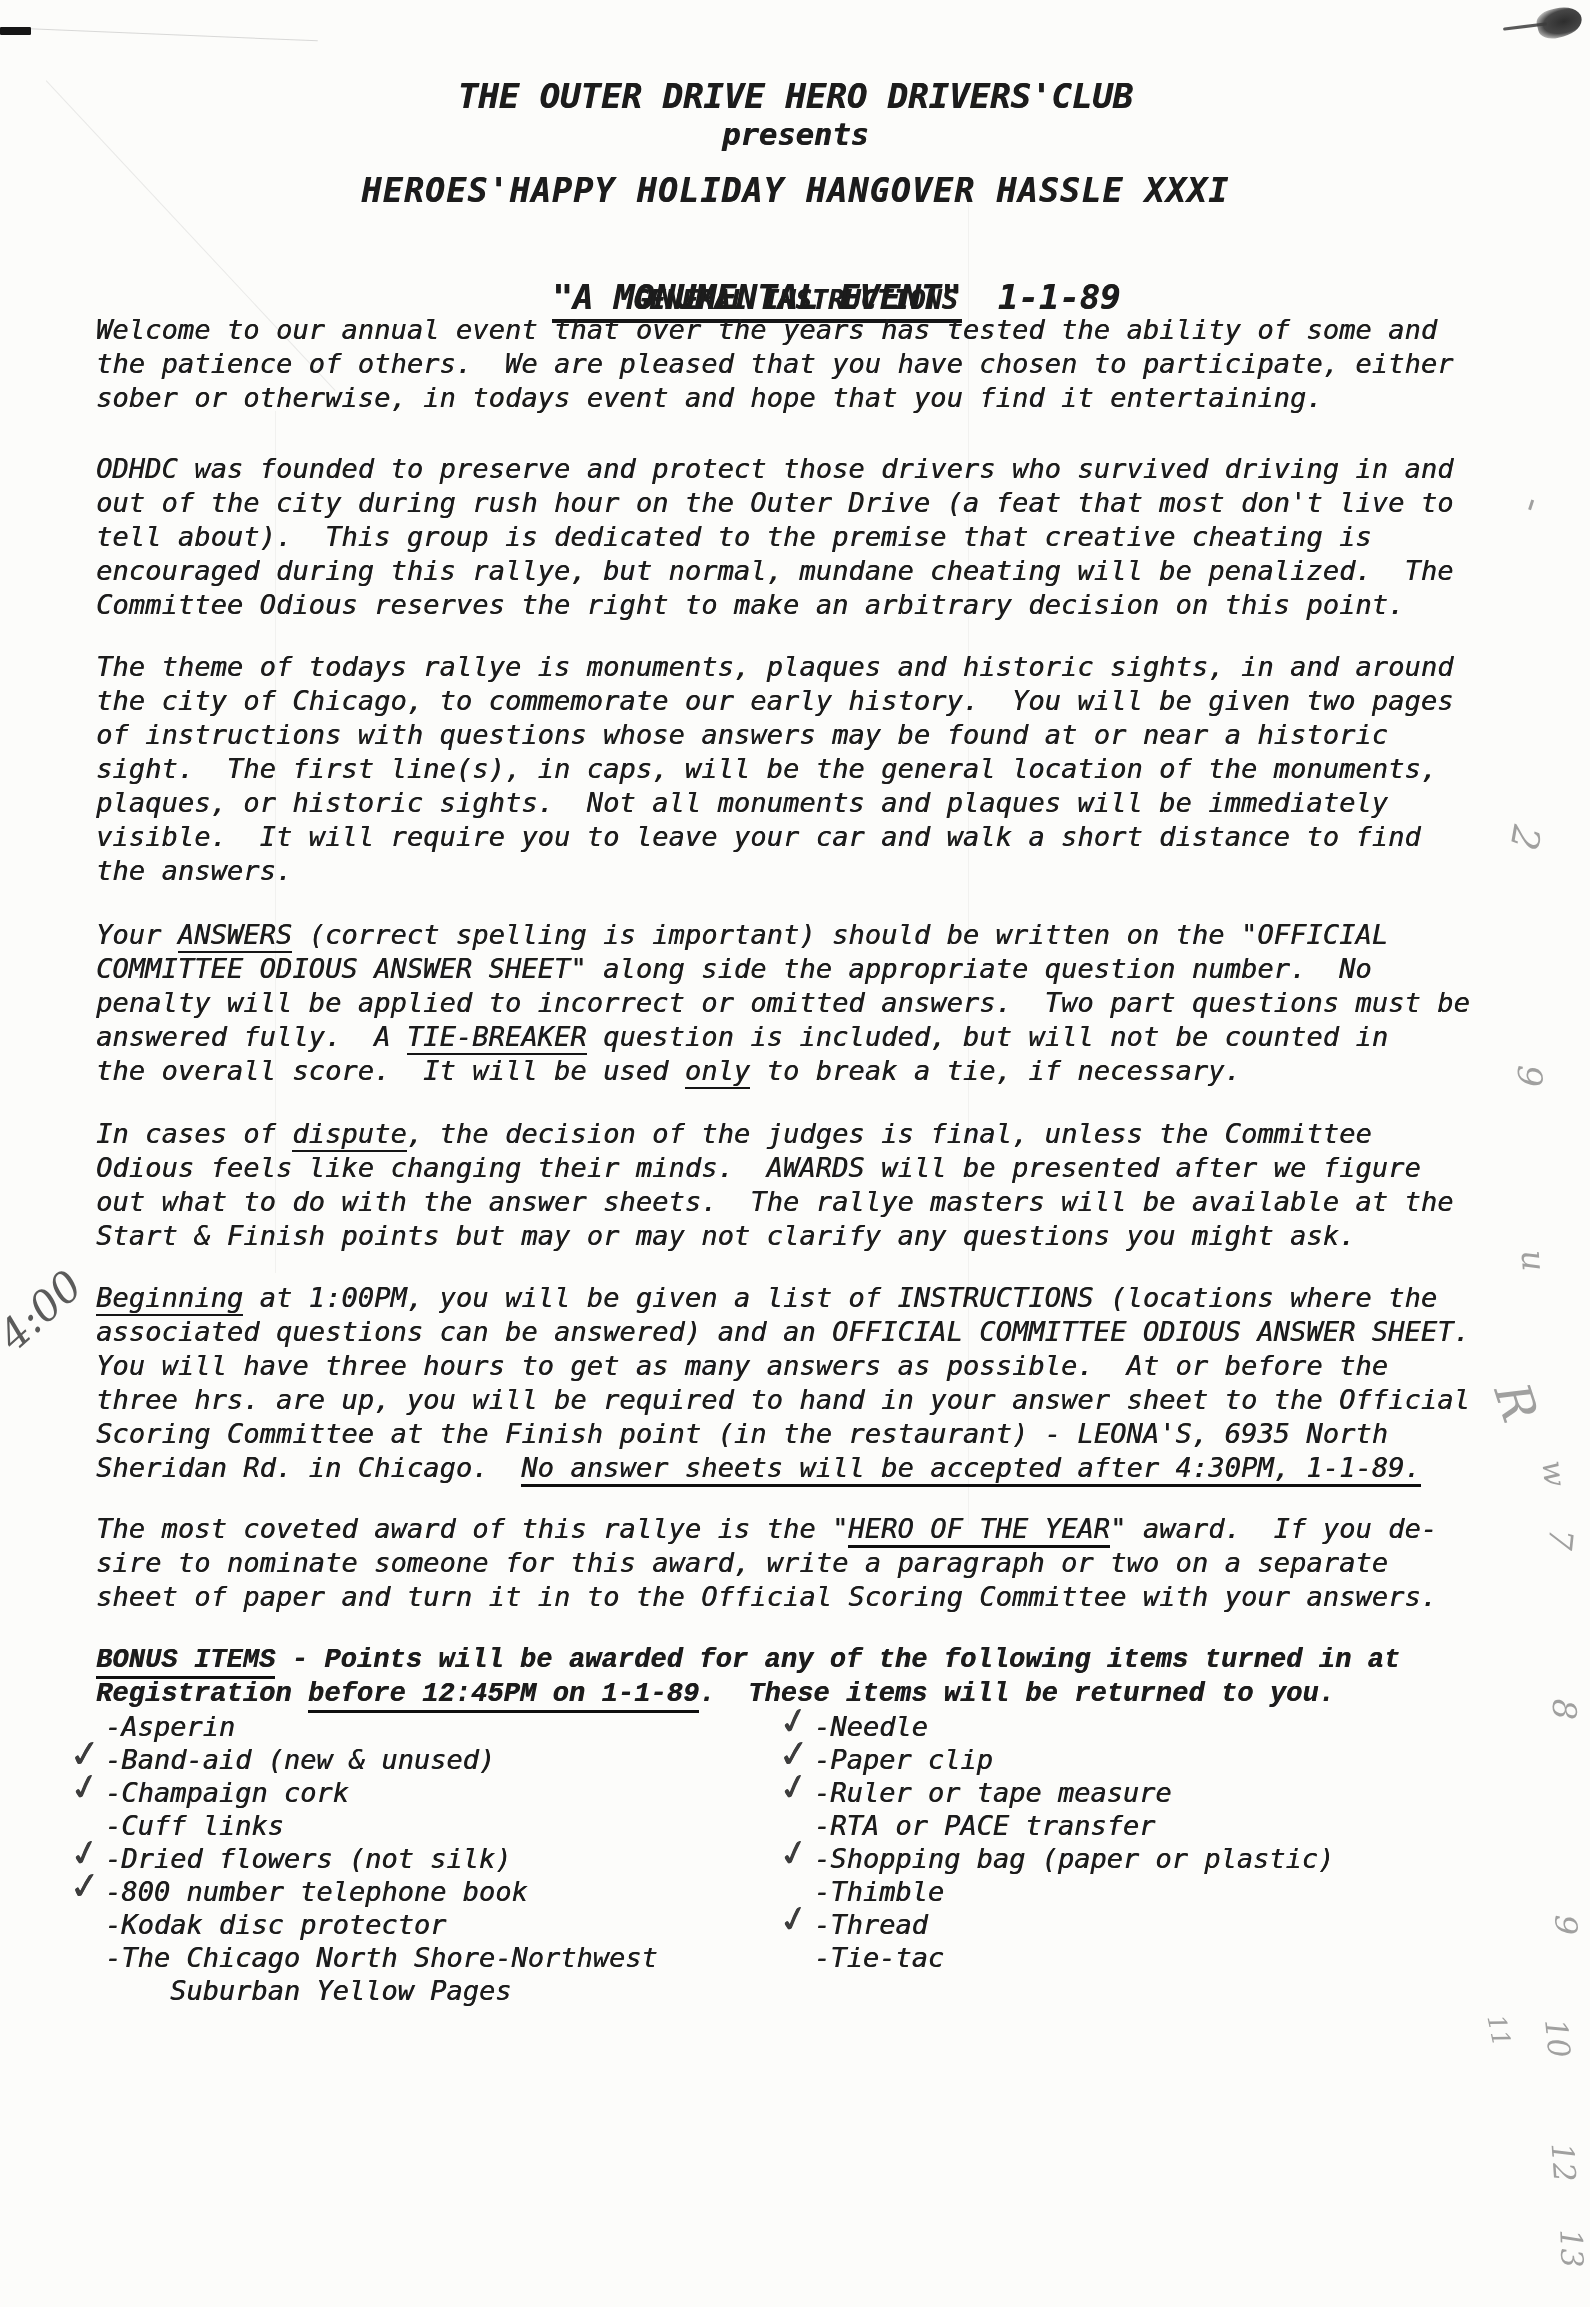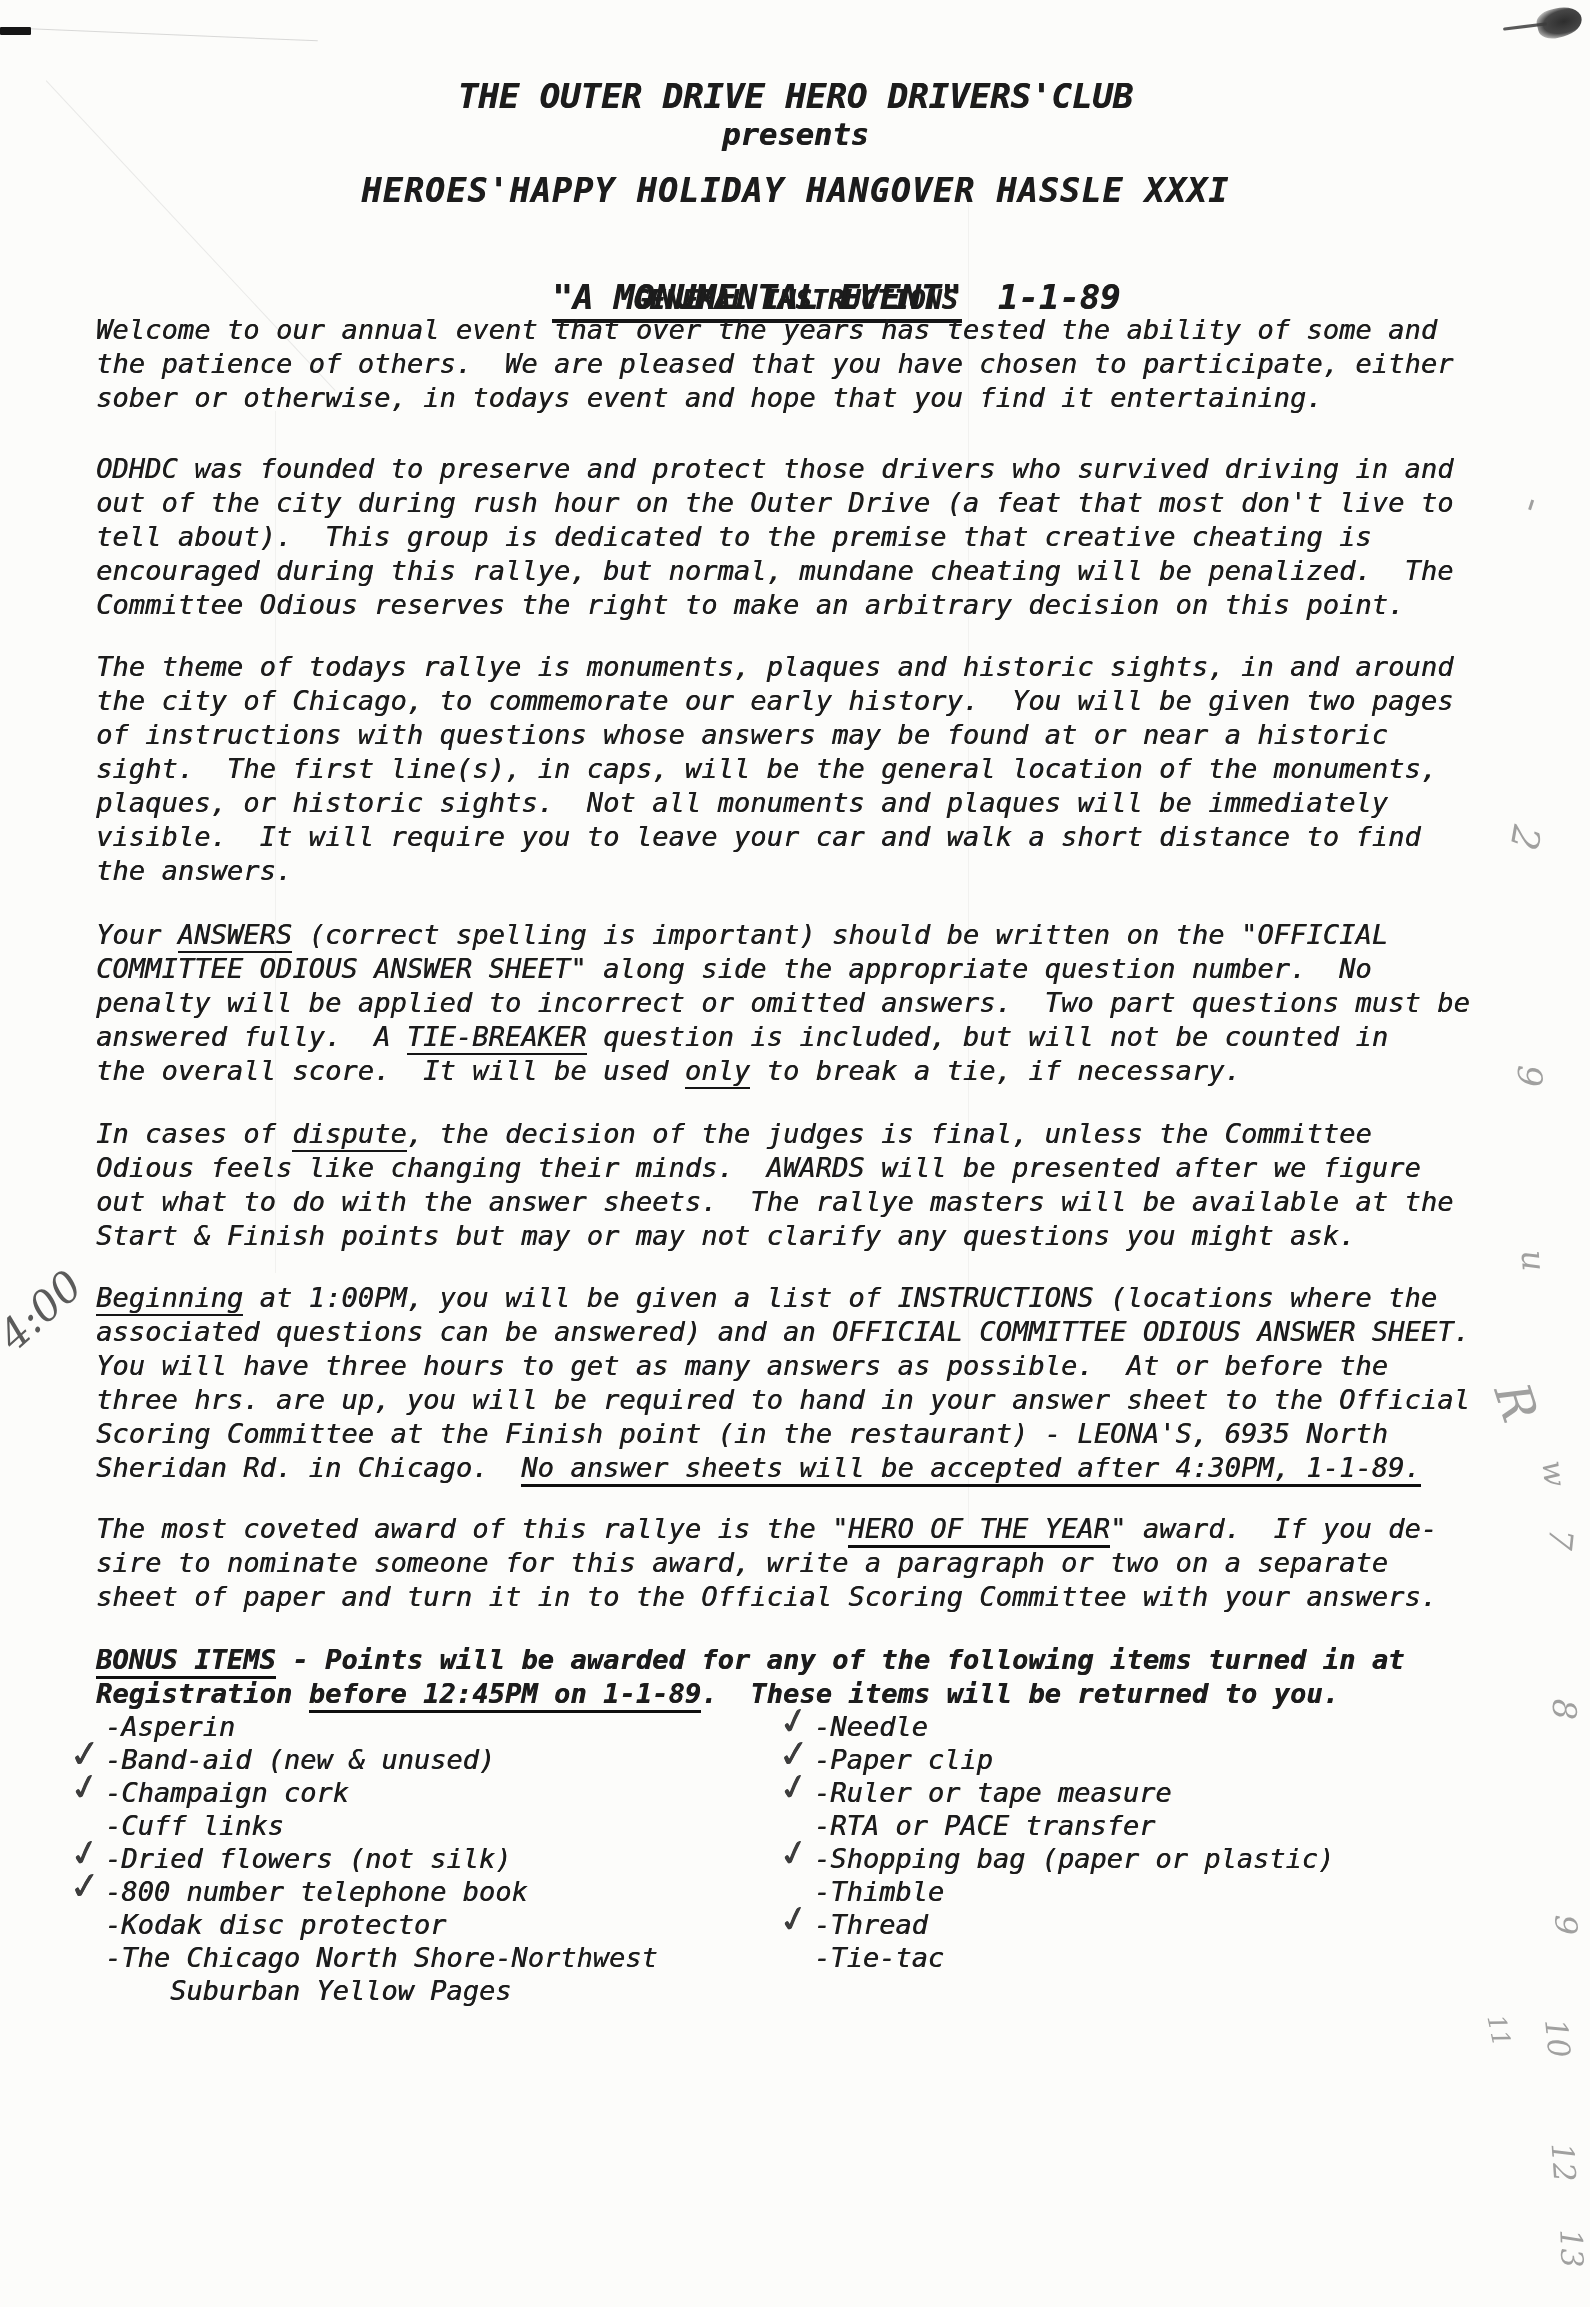--- a/index.html
+++ b/index.html
@@ -35,21 +35,21 @@
   .h-subtitle{top:237px;font-size:34px;}
   .h-subtitle .sub-u{border-bottom:4.6px solid #161616;padding-bottom:2px;}
   .h-subtitle .sub-date{margin-left:36px;}
   .h-section{top:284px;font-size:27px;font-weight:bold;}
 
   
   .para{position:absolute;left:96px;width:1459px;font-size:27px;line-height:34px;
     white-space:pre-wrap;letter-spacing:0.1px;text-shadow:0.4px 0 0 currentColor;}
   .para.bold{font-weight:bold;}
   .p1{top:313px;}  .p2{top:452px;}  .p3{top:650px;}  .p4{top:918px;}
-  .p5{top:1117px;} .p6{top:1281px;} .p7{top:1512px;} .p8{top:1643px;}
+  .p5{top:1117px;} .p6{top:1281px;} .p7{top:1512px;} .p8{top:1643px;font-family:Liberation Mono, monospace;}
   .p9{top:2041px;}
   .u{border-bottom:2.7px solid #151515;padding-bottom:0.7px;}
   .hu{border-bottom:3.3px solid #0e0e0e;padding-bottom:0.7px;}
 
   
   .bonus-col{position:absolute;top:1710px;font-size:27px;line-height:33px;
     text-shadow:0.4px 0 0 currentColor;}
   .bonus-col.left{left:105px;}
   .bonus-col.right{left:814px;}
   .bonus-item{position:relative;white-space:pre-wrap;}

